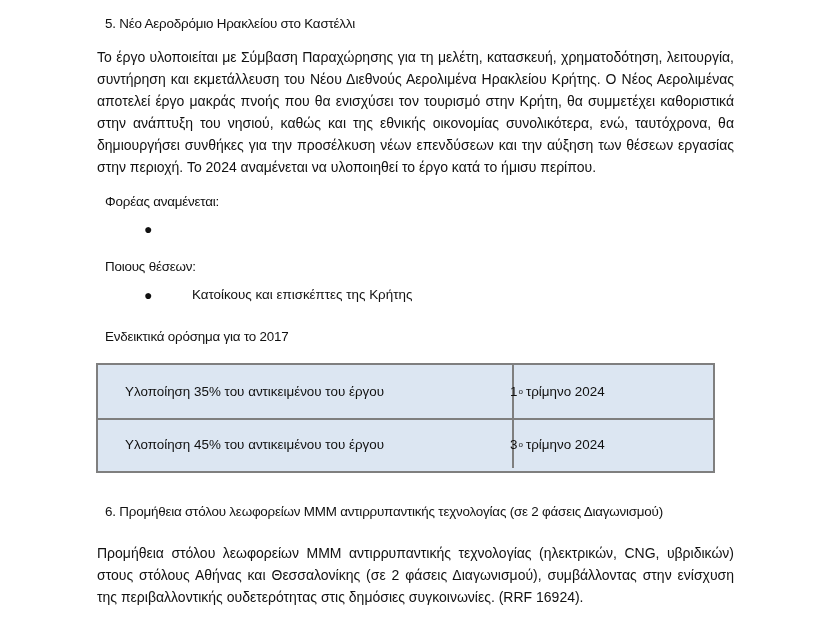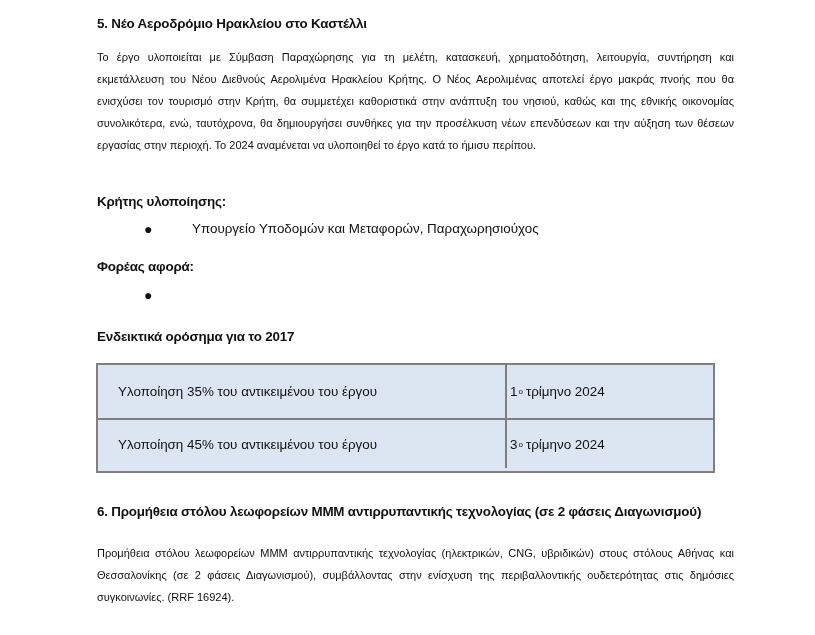--- a/index.html
+++ b/index.html
@@ -3,59 +3,59 @@
 <meta charset="utf-8">
 <style>
   html, body { margin: 0; padding: 0; background: #ffffff; }
   body {
     width: 815px; height: 635px; position: relative; overflow: hidden;
     font-family: "Liberation Sans", "DejaVu Sans", sans-serif;
     color: #111111;
   }
   .page { position: absolute; left: 97px; top: 0; width: 637px; }
   .h {
-    position: absolute; left: 0; font-weight: bold; font-size: 13.4px;
+    position: absolute; left: 8px; font-weight: normal; font-size: 13.4px;
     letter-spacing: -0.2px; white-space: nowrap;
   }
   .para {
-    position: absolute; left: 0; width: 637px; font-size: 11px;
+    position: absolute; left: 0; width: 637px; font-size: 14px;
     line-height: 22px; text-align: justify; margin: 0;
   }
   .bullet-row { position: absolute; left: 0; width: 637px; font-size: 13.4px; height: 20px; }
   .bullet { position: absolute; left: 47px; top: 0; font-size: 14px; }
   .bullet-text { position: absolute; left: 95px; top: 0; white-space: nowrap; }
   .tbl {
     position: absolute; left: -1px; top: 363px; width: 619px; height: 110px;
     border: 2px solid #7f7f7f; box-sizing: border-box; background: #dce6f2;
   }
   .row { position: absolute; left: 0; width: 100%; height: 54px; }
   .row.r1 { top: 0; border-bottom: 2px solid #7f7f7f; box-sizing: border-box; height: 55px; }
   .row.r2 { top: 55px; height: 48px; }
   .cell { position: absolute; top: 0; height: 100%; display: flex; align-items: center; font-size: 13.4px; }
-  .c1 { left: 4px; width: 405px; padding-left: 16px; box-sizing: border-box; border-right: 2px solid #7f7f7f; }
+  .c1 { left: 11px; width: 405px; padding-left: 16px; box-sizing: border-box; border-right: 2px solid #7f7f7f; }
   .c2 { left: 405px; right: 0; padding-left: 7px; box-sizing: border-box; }
   sup { font-size: 8px; vertical-align: 5px; margin-left: 1px; margin-right: 3px; }
 </style>
 </head>
 <body>
 
 <div class="page">
   <div class="h" style="top:16px;">5. Νέο Αεροδρόμιο Ηρακλείου στο Καστέλλι</div>
 
   <p class="para" style="top:46px;">Το έργο υλοποιείται με Σύμβαση Παραχώρησης για τη μελέτη, κατασκευή, χρηματοδότηση, λειτουργία, συντήρηση και εκμετάλλευση του Νέου Διεθνούς Αερολιμένα Ηρακλείου Κρήτης. Ο Νέος Αερολιμένας αποτελεί έργο μακράς πνοής που θα ενισχύσει τον τουρισμό στην Κρήτη, θα συμμετέχει καθοριστικά στην ανάπτυξη του νησιού, καθώς και της εθνικής οικονομίας συνολικότερα, ενώ, ταυτόχρονα, θα δημιουργήσει συνθήκες για την προσέλκυση νέων επενδύσεων και την αύξηση των θέσεων εργασίας στην περιοχή. Το 2024 αναμένεται να υλοποιηθεί το έργο κατά το ήμισυ περίπου.</p>
 
-  <div class="h" style="top:194px;">Κρήτης υλοποίησης:</div>
+  <div class="h" style="top:194px;">Φορέας αναμένεται:</div>
   <div class="bullet-row" style="top:221px;">
     <span class="bullet">●</span>
-    <span class="bullet-text">Υπουργείο Υποδομών και Μεταφορών, Παραχωρησιούχος</span>
   </div>
 
-  <div class="h" style="top:259px;">Φορέας αφορά:</div>
+  <div class="h" style="top:259px;">Ποιους θέσεων:</div>
   <div class="bullet-row" style="top:287px;">
     <span class="bullet">●</span>
+    <span class="bullet-text">Κατοίκους και επισκέπτες της Κρήτης</span>
   </div>
 
   <div class="h" style="top:329px;">Ενδεικτικά ορόσημα για το 2017</div>
 
   <div class="tbl">
     <div class="row r1">
       <div class="cell c1">Υλοποίηση 35% του αντικειμένου του έργου</div>
       <div class="cell c2">
         <span>1</span>
           <sup>ο</sup>

